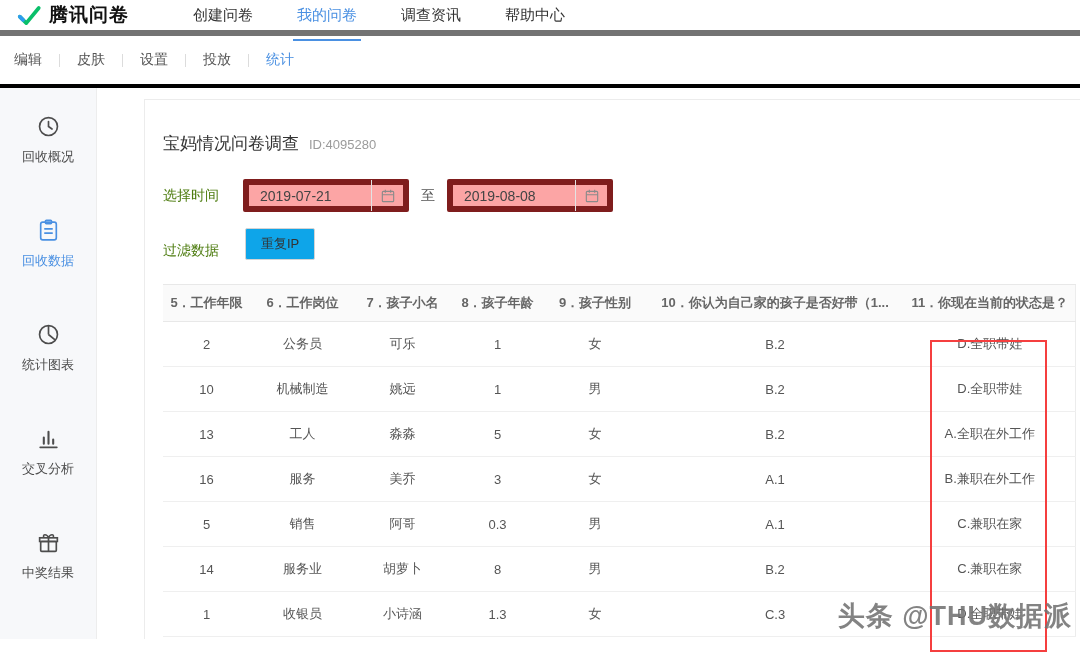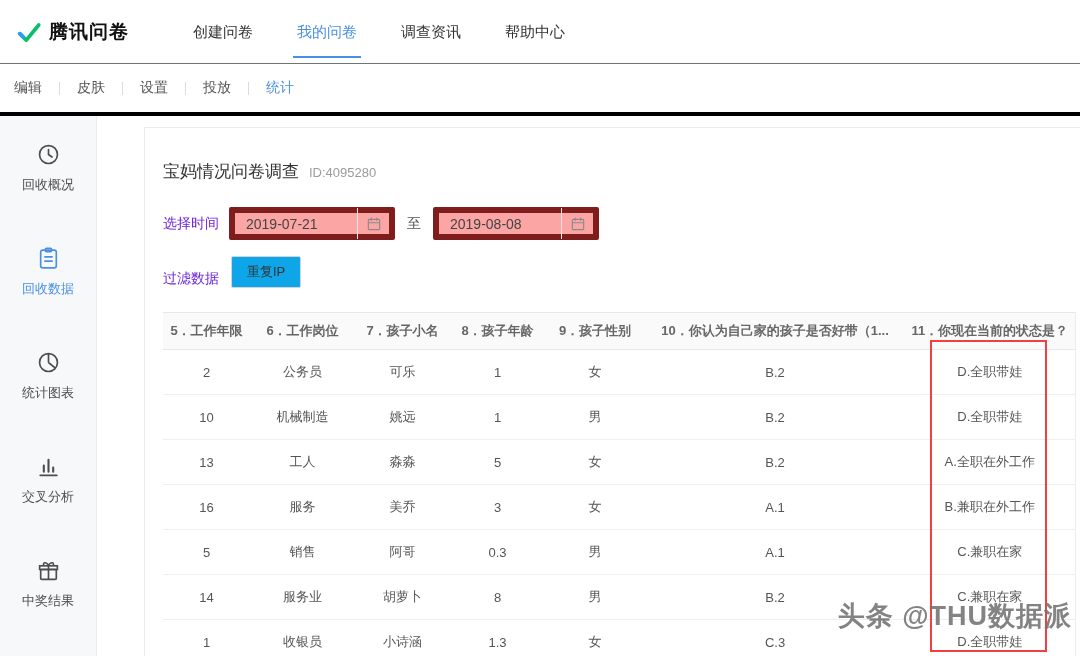--- a/index.html
+++ b/index.html
@@ -3,22 +3,22 @@
 <meta charset="utf-8">
 <style>
   * { margin:0; padding:0; box-sizing:border-box; }
   html,body { width:1080px; height:656px; }
   body {
     font-family:"Liberation Sans","DejaVu Sans",sans-serif;
     background:#fff; color:#333; overflow:hidden; position:relative;
   }
 
   
-  .topnav { height:64px; display:flex; align-items:center; background:#fff;
-            border-bottom:1px solid #737373; padding-left:16px; }
+  .topnav { height:36px; display:flex; align-items:center; background:#fff;
+            border-bottom:6px solid #737373; padding-left:16px; }
   .logo { display:flex; align-items:center; gap:7px; }
   .logo svg { width:26px; height:26px; }
   .logo-text { font-size:19px; font-weight:bold; color:#111; letter-spacing:1px; }
   .topnav-items { display:flex; margin-left:42px; height:52px; }
   .topnav-item { font-size:15px; color:#333; padding:0 22px; line-height:51px;
                  cursor:pointer; position:relative; }
   .topnav-item.active { color:#4a90e2; }
   .topnav-item.active::after { content:""; position:absolute; left:18px; right:18px;
                  bottom:0; height:2px; background:#4a90e2; }
 
@@ -43,21 +43,21 @@
   
   .content { flex:1; position:relative; background:#fff; }
   .card { position:absolute; left:47px; top:11px; right:0; bottom:0;
           border-top:1px solid #ececec; border-left:1px solid #ececec;
           padding:32px 0 0 18px; background:#fff; overflow:hidden; }
   .title-row { display:flex; align-items:baseline; gap:10px; }
   .page-title { font-size:17px; color:#333; font-weight:500;font-family:Liberation Serif, serif; }
   .survey-id { font-size:13px; color:#9b9b9b; }
 
   .date-row { display:flex; align-items:center; margin-top:24px; gap:8px; }
-  .field-label { font-size:14px; color:#6d28d9; margin-right:2px; }
+  .field-label { font-size:14px; color:#4d7c0f; margin-right:16px; }
   .date-input { width:166px; height:33px; border:6px solid #7f1d1d; border-radius:2px;
                 display:flex; align-items:center; justify-content:space-between;
                 background:#fca5a5; cursor:pointer; }
   .date-input .date-val { font-size:14px; color:#444; padding-left:11px; }
   .date-input .cal-seg { width:32px; height:31px; border-left:1px solid #e3e3e3;
                 display:flex; align-items:center; justify-content:center; color:#8a8a8a; }
   .date-input .cal-seg svg { width:16px; height:16px; }
   .to-label { font-size:14px; color:#555; padding:0 4px; }
 
   .filter-row { display:flex; align-items:flex-end; margin-top:16px; gap:10px; }

